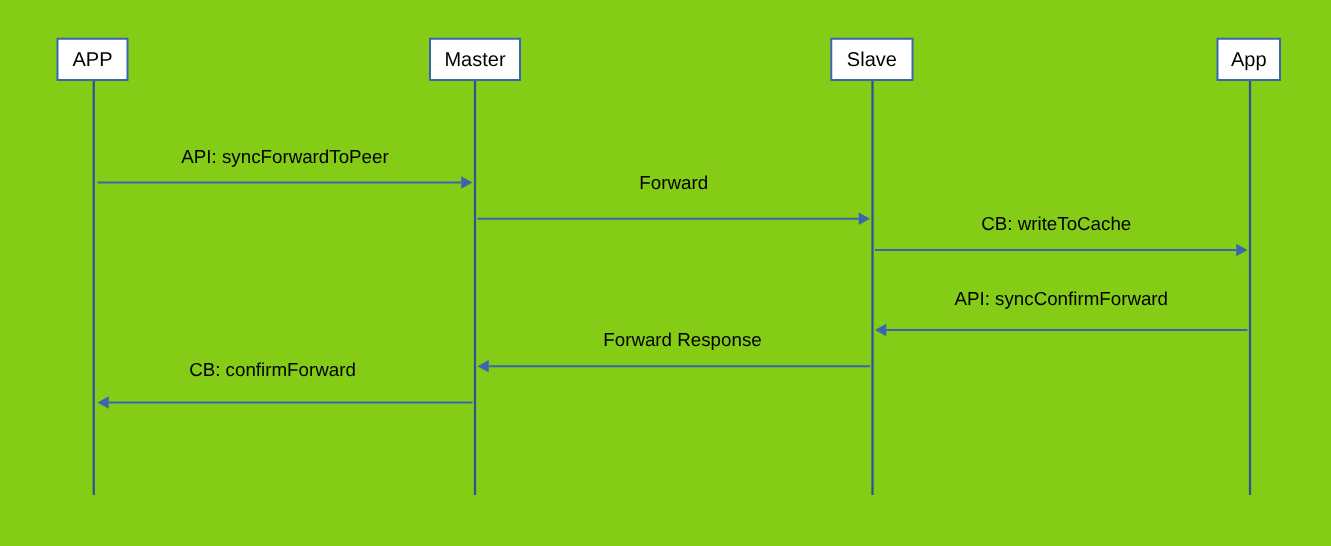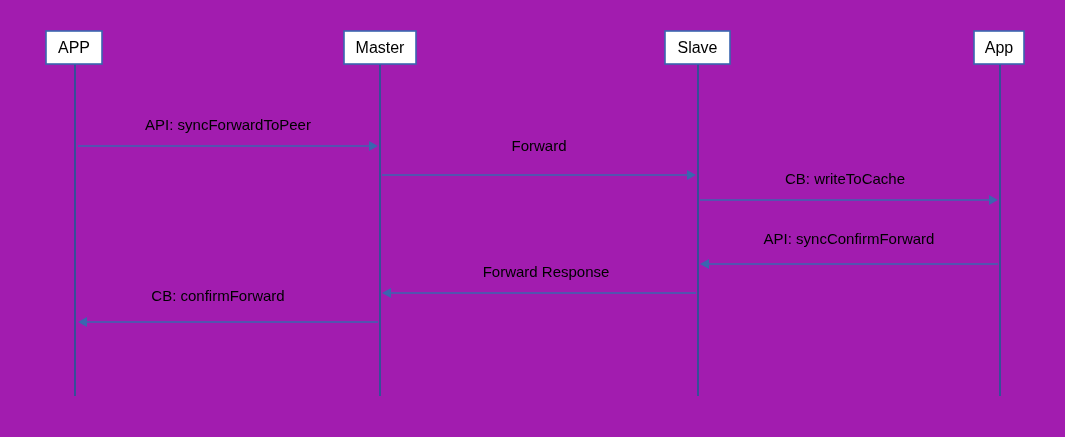--- a/index.html
+++ b/index.html
@@ -9,21 +9,21 @@
     background: #ffffff;
   }
   body {
     font-family: "Liberation Sans", sans-serif;
     color: #000000;
   }
   #canvas {
     position: relative;
     width: 1065px;
     height: 437px;
-    background: #a21caf;
+    background: #84cc16;
     overflow: hidden;
   }
   #diagram-svg {
     position: absolute;
     left: 0;
     top: 0;
     width: 1065px;
     height: 437px;
     display: block;
   }

